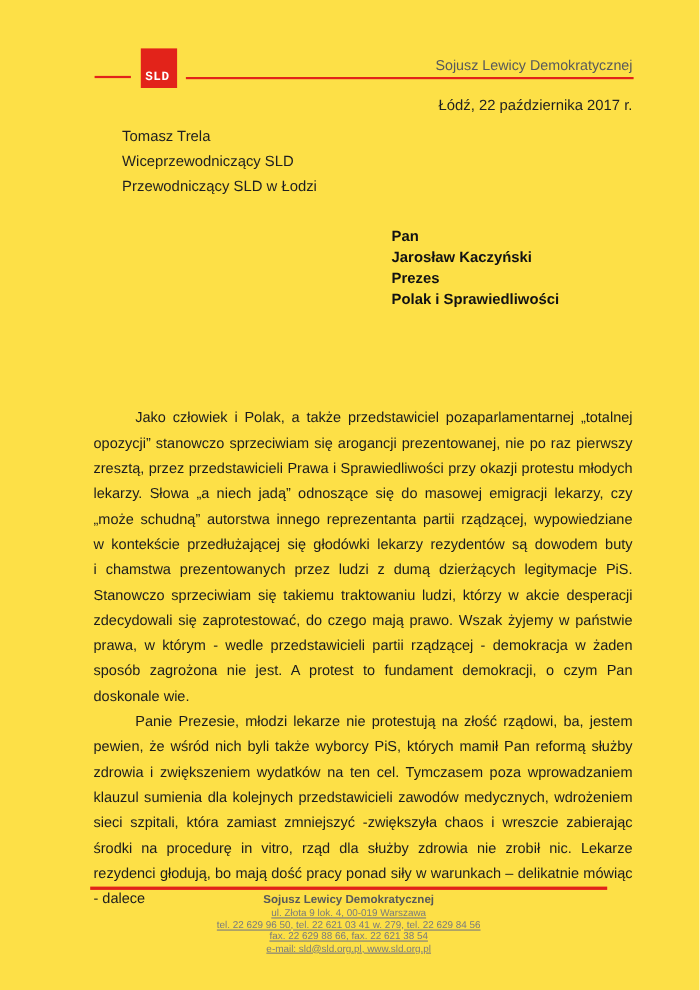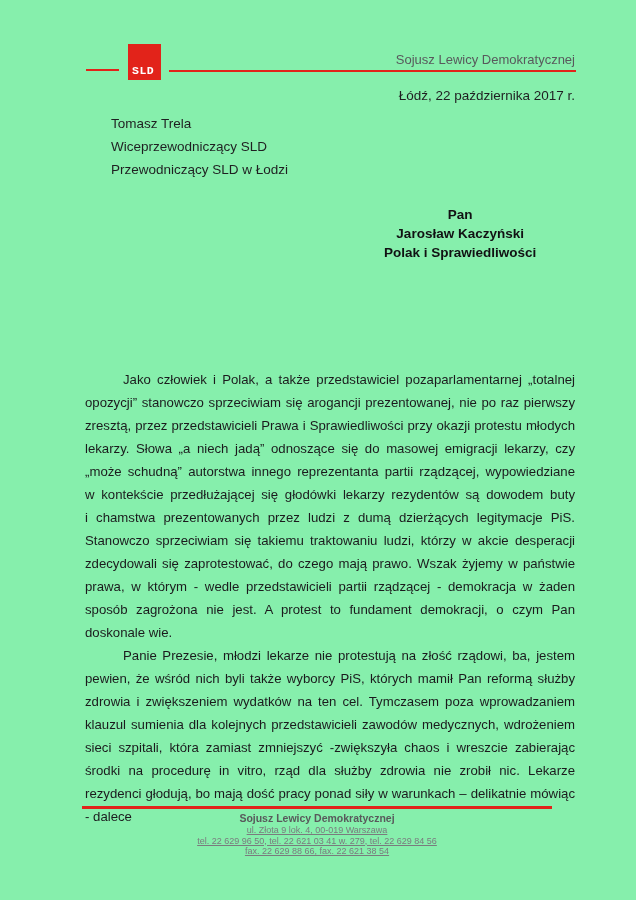--- a/index.html
+++ b/index.html
@@ -3,21 +3,21 @@
 <meta charset="utf-8">
 <style>
   :root { --brand-red: #e2231a; }
   * { margin: 0; padding: 0; box-sizing: border-box; }
   html, body { background: #ffffff; }
   body { font-family: "Liberation Sans", "DejaVu Sans", sans-serif; }
   .page {
     position: relative;
     width: 636px;
     height: 900px;
-    background: #86efac;
+    background: #fde047;
     overflow: hidden;
     margin: 0 auto;
   }
 
   
   .org-name {
     position: absolute;
     top: 52px;
     right: 61px;
     font-size: 13px;
@@ -70,27 +70,26 @@
     position: absolute;
     left: 85px;
     top: 112px;
     font-size: 13.5px;
     line-height: 23px;
     color: #1f1f21;
     margin-left: 26px;
   }
   .recipient {
     position: absolute;
-    left: 384px;
+    left: 356px;
     top: 205px;
     font-size: 13.5px;
     line-height: 19px;
     font-weight: bold;
     color: #111113;
-    text-align: center;
   }
 
   
   .salutation {
     position: absolute;
     left: 123px;
     top: 320px;
     font-size: 13.5px;
     font-style: italic;
     color: #1f1f21;
@@ -151,30 +150,32 @@
 
   <div class="sender">
     <div>Tomasz Trela</div>
     <div>Wiceprzewodniczący SLD</div>
     <div>Przewodniczący SLD w Łodzi</div>
   </div>
 
   <div class="recipient">
     <div>Pan</div>
     <div>Jarosław Kaczyński</div>
+    <div>Prezes</div>
     <div>Polak i Sprawiedliwości</div>
   </div>
 
 
   <div class="letter-body">
     <p>Jako człowiek i Polak, a także przedstawiciel pozaparlamentarnej „totalnej opozycji” stanowczo sprzeciwiam się arogancji prezentowanej, nie po raz pierwszy zresztą, przez przedstawicieli Prawa i Sprawiedliwości przy okazji protestu młodych lekarzy. Słowa „a niech jadą” odnoszące się do masowej emigracji lekarzy, czy „może schudną” autorstwa innego reprezentanta partii rządzącej, wypowiedziane w&nbsp;kontekście przedłużającej&nbsp;się głodówki lekarzy rezydentów są dowodem buty i&nbsp;chamstwa prezentowanych przez ludzi z&nbsp;dumą dzierżących legitymacje PiS. Stanowczo sprzeciwiam się takiemu traktowaniu ludzi, którzy w akcie desperacji zdecydowali się zaprotestować, do czego mają prawo. Wszak żyjemy w państwie prawa, w którym - wedle przedstawicieli partii rządzącej - demokracja w żaden sposób zagrożona nie jest. A protest to fundament demokracji, o czym Pan doskonale wie.</p>
     <p>Panie Prezesie, młodzi lekarze nie protestują na złość rządowi, ba, jestem pewien, że wśród nich byli także wyborcy PiS, których mamił Pan reformą służby zdrowia i&nbsp;zwiększeniem wydatków na ten cel. Tymczasem poza wprowadzaniem klauzul sumienia dla kolejnych przedstawicieli zawodów medycznych, wdrożeniem sieci szpitali, która zamiast zmniejszyć -zwiększyła chaos i wreszcie zabierając środki na&nbsp;procedurę in vitro, rząd dla służby zdrowia nie zrobił nic. Lekarze rezydenci głodują, bo mają dość pracy ponad siły w warunkach – delikatnie mówiąc - dalece</p>
   </div>
 
   <div class="footer-rule"></div>
   <div class="page-footer">
     <div class="footer-org">Sojusz Lewicy Demokratycznej</div>
     <div class="footer-line">ul. Złota 9 lok. 4, 00-019 Warszawa</div>
     <div class="footer-line">tel. 22 629 96 50, tel. 22 621 03 41 w. 279, tel. 22 629 84 56</div>
     <div class="footer-line">fax. 22 629 88 66, fax. 22 621 38 54</div>
+    <div class="footer-line">e-mail: sld@sld.org.pl, www.sld.org.pl</div>
   </div>
 
 </div>
 
 </body></html>

